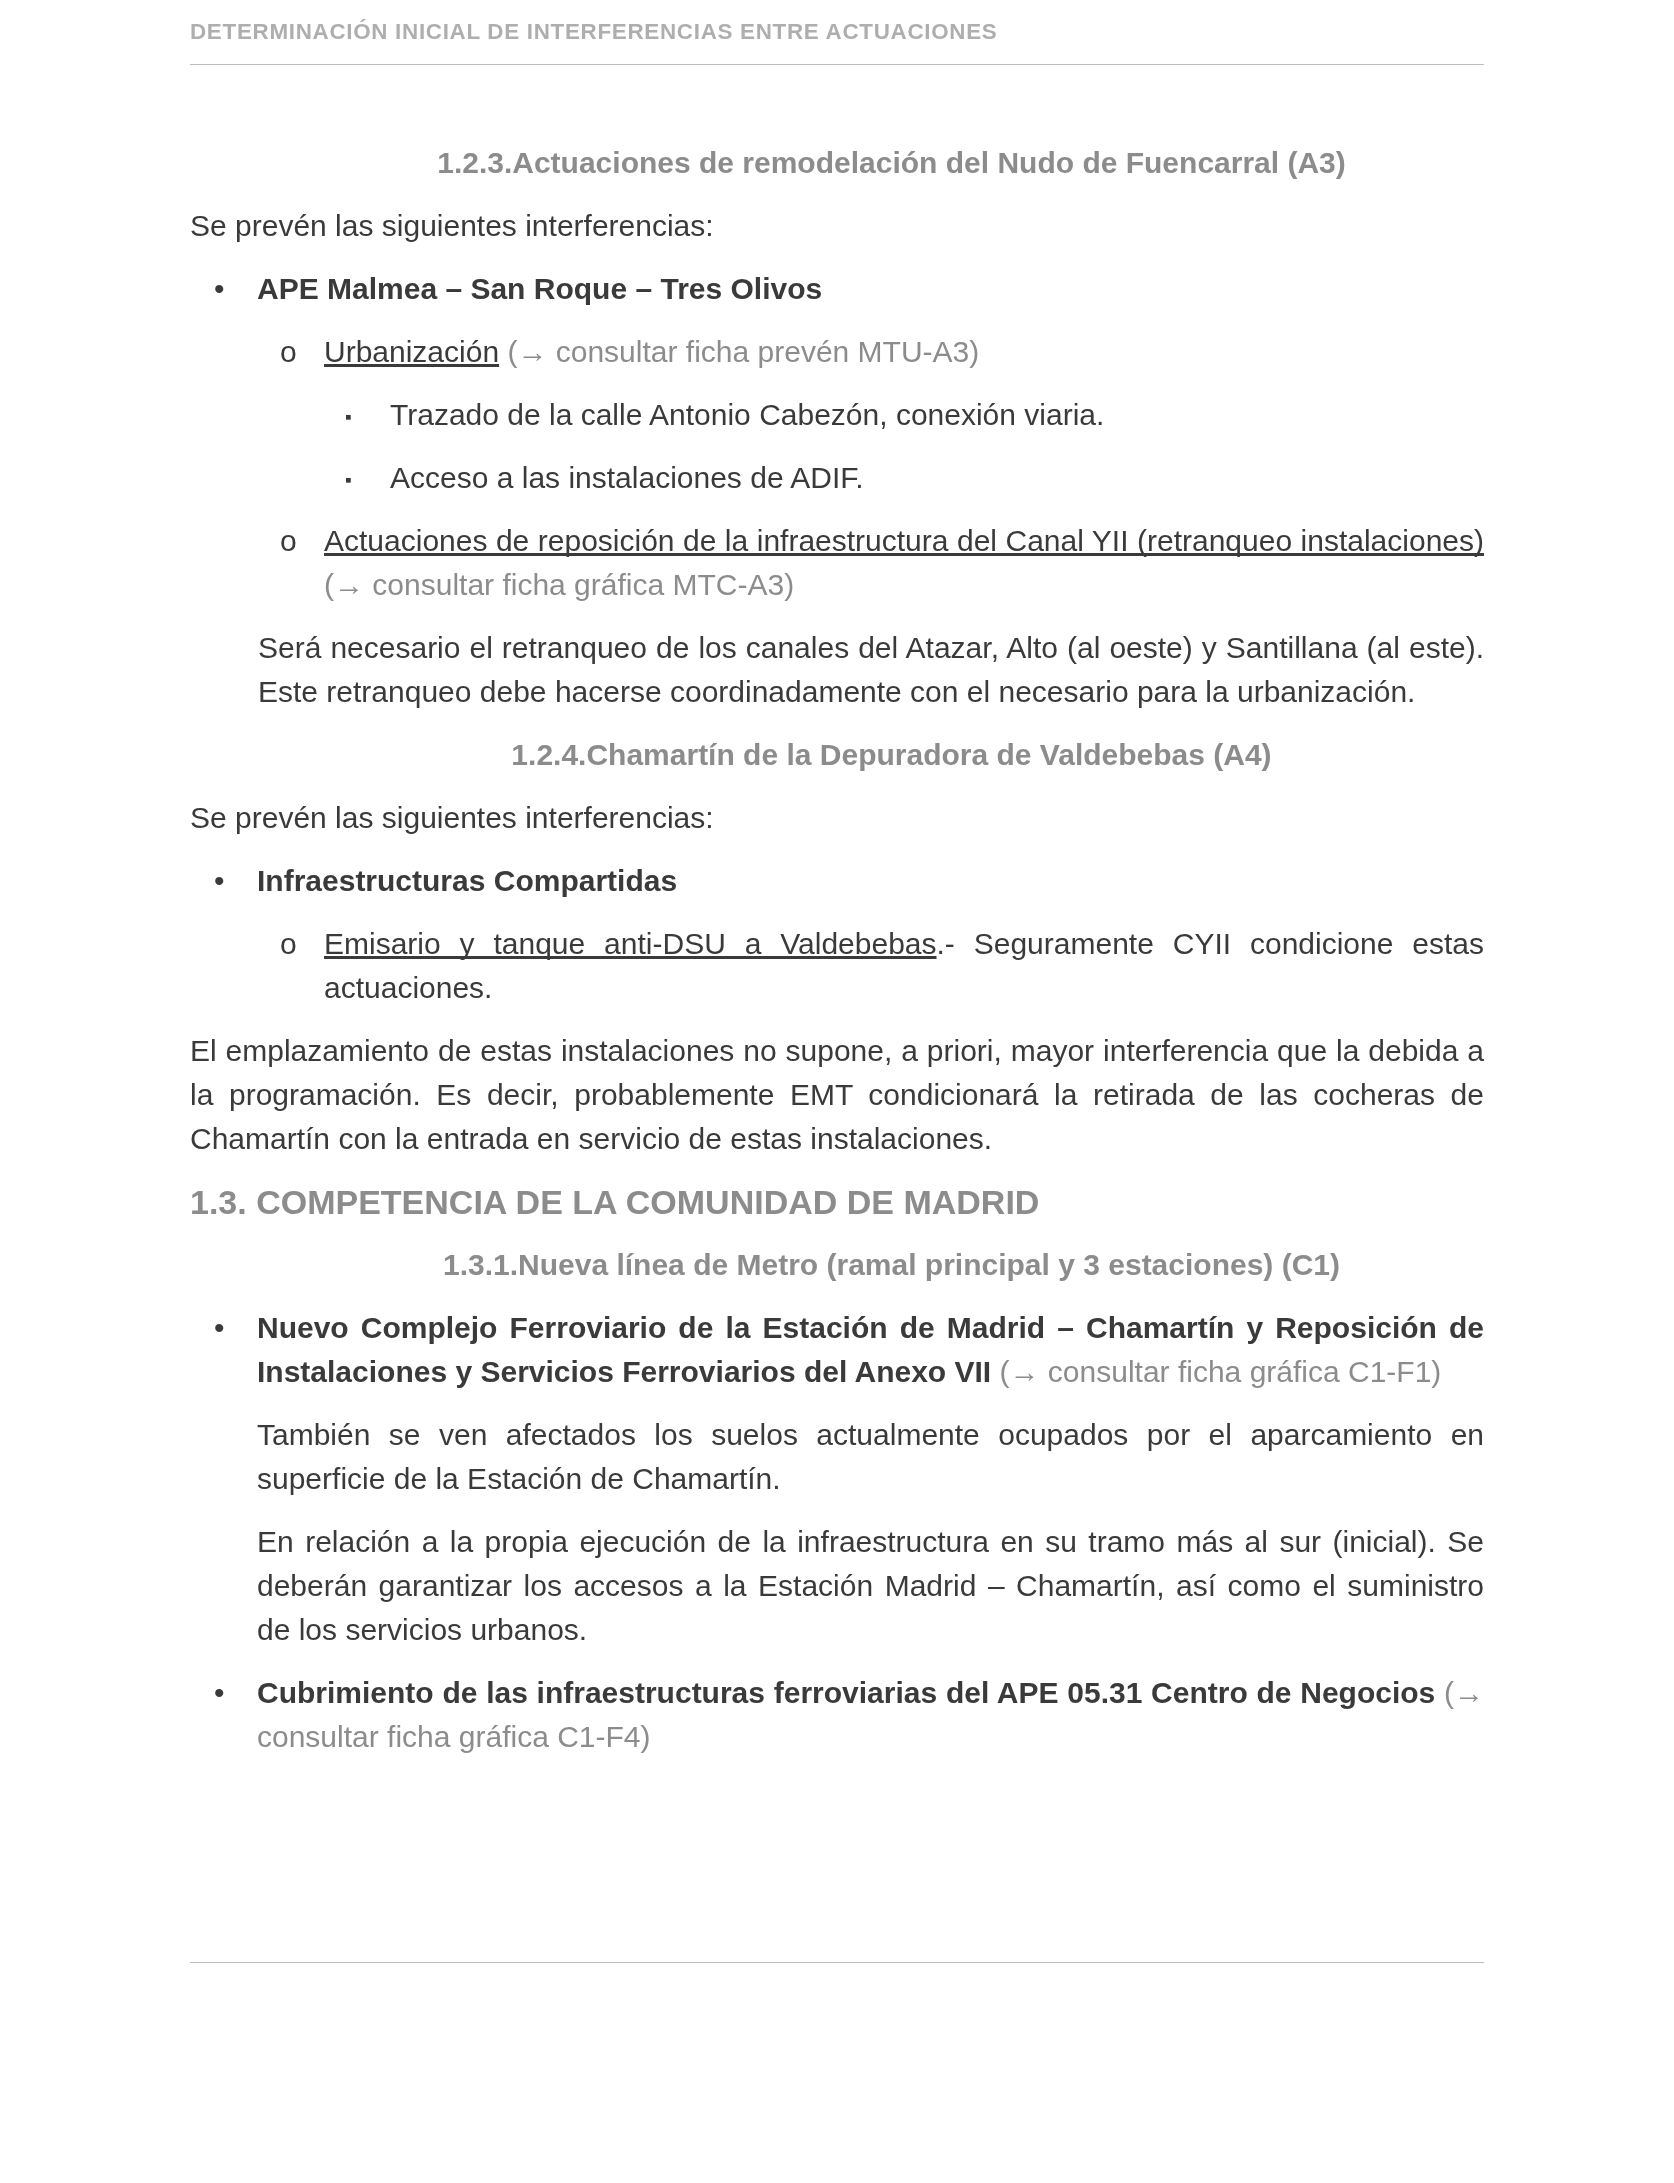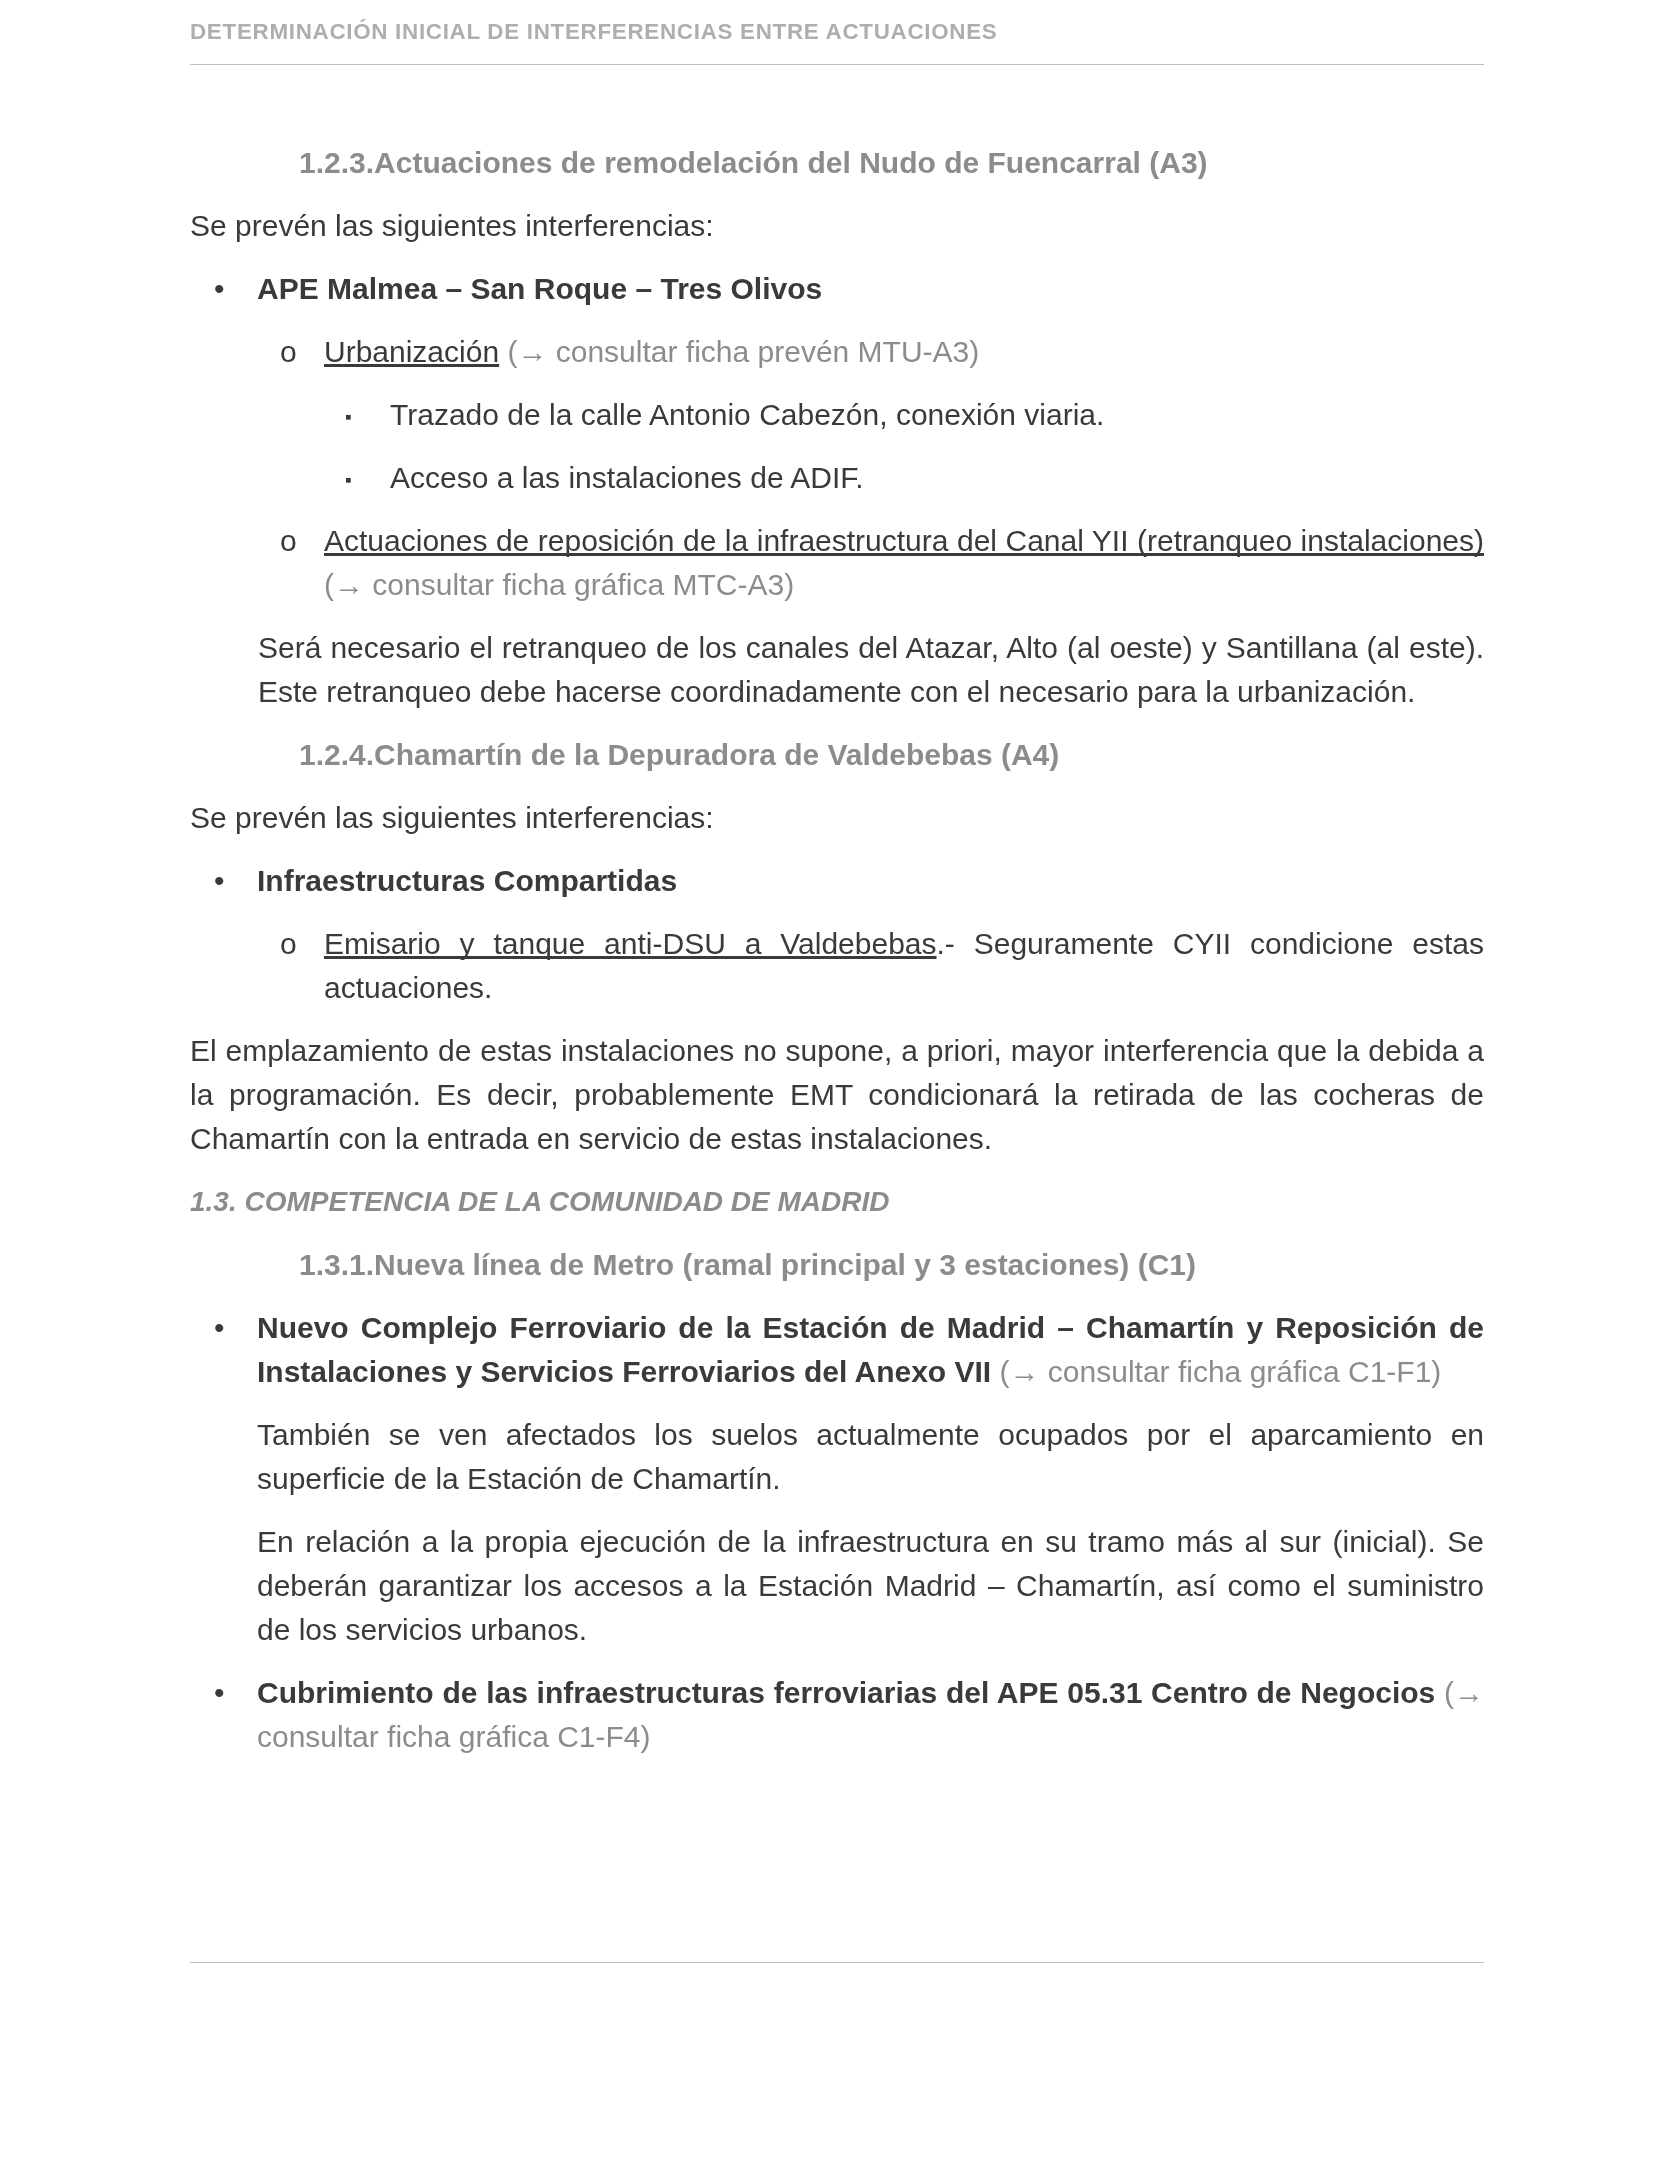--- a/index.html
+++ b/index.html
@@ -32,27 +32,27 @@
     font-size:30px;
     line-height:44px;
   }
   .content > *{margin:0 0 19px 0;}
   .h2{
     font-size:30px;
     font-weight:bold;
     color:#8c8c8c;
     margin-left:109px;
     margin-top:11.6px;
+    text-align:center;
   }
   .h1{
-    font-size:28px;
+    font-size:34px;
     font-weight:bold;
     color:#8c8c8c;
     margin-top:16px;
-    font-style:italic;
   }
   .justify{text-align:justify;}
   .bold{font-weight:bold;}
   .u{text-decoration:underline;text-decoration-skip-ink:none;}
   .gray{color:#8c8c8c;}
   .li{position:relative;}
   .l1{padding-left:67px;}
   .l1 > .marker{position:absolute;left:24px;top:0;}
   .l2{padding-left:134px;}
   .l2 > .marker{position:absolute;left:90px;top:0;}

